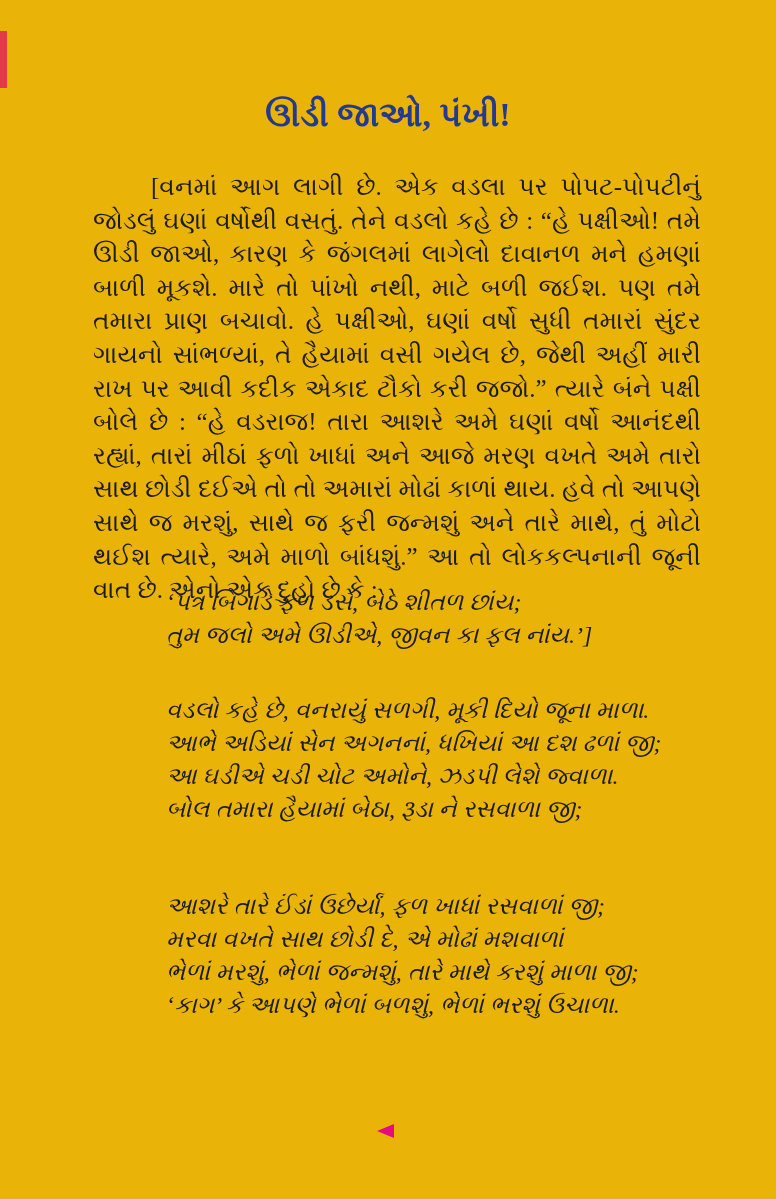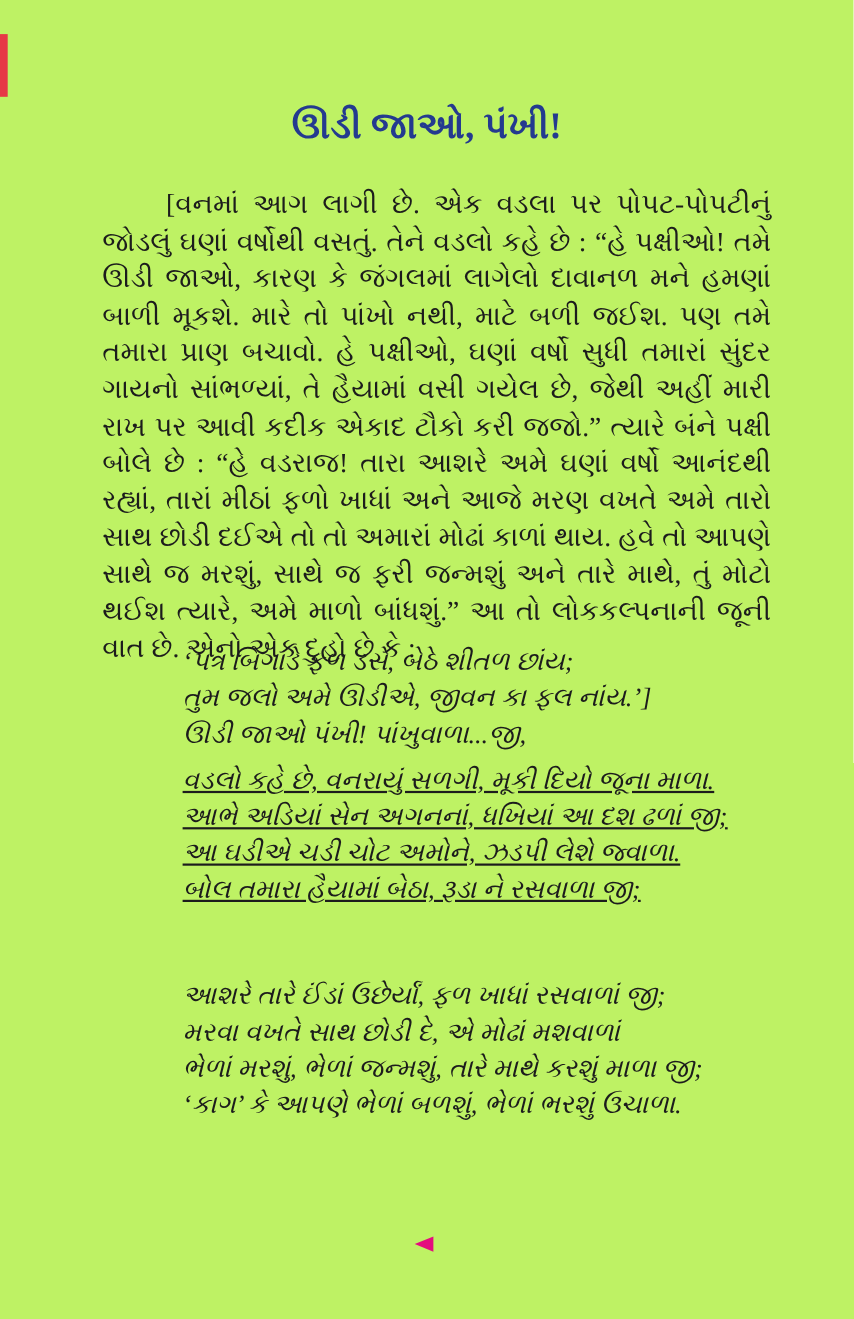--- a/index.html
+++ b/index.html
@@ -1,20 +1,20 @@
 <!DOCTYPE html>
 <html><head>
 <meta charset="utf-8">
 <style>
   html, body { margin: 0; padding: 0; background: #ffffff; }
   .page {
     position: relative;
     width: 776px;
     height: 1199px;
-    background: #bef264;
+    background: #eab308;
     overflow: hidden;
     font-family: "Liberation Serif", "DejaVu Serif", serif;
     color: #1c1c1c;
   }
   .edge-strip {
     position: absolute;
     left: 0; top: 31px;
     width: 7px; height: 57px;
     background: #e63946;
   }
@@ -33,21 +33,21 @@
     top: 166px; left: 89px; right: 71px;
     margin: 4px;
     font-size: 25px;
     line-height: 33.6px;
     text-align: justify;
     text-indent: 58px;
   }
   .poem { position: absolute; left: 166px; right: 60px; font-style: italic; font-size: 24px; line-height: 33px; }
   .doha    { top: 586px; }
   .refrain { top: 652px; }
-  .stanza-1 { top: 694px; text-decoration: underline; }
+  .stanza-1 { top: 694px; }
   .stanza-2 { top: 876px; margin-top: 14px; }
   .poem-line { white-space: normal; }
   .footer {
     position: absolute;
     top: 1078px; left: 0; right: 0;
     text-align: center;
     font-size: 17px;
     color: #111111;
   }
   .nav-triangle {
@@ -68,21 +68,20 @@
 
   <h1 class="title" style="color: rgb(36, 58, 143);">ઊડી જાઓ, પંખી!</h1>
 
   <p class="prose">[વનમાં આગ લાગી છે. એક વડલા પર પોપટ-પોપટીનું જોડલું ઘણાં વર્ષોથી વસતું. તેને વડલો કહે છે : “હે પક્ષીઓ! તમે ઊડી જાઓ, કારણ કે જંગલમાં લાગેલો દાવાનળ મને હમણાં બાળી મૂકશે. મારે તો પાંખો નથી, માટે બળી જઈશ. પણ તમે તમારા પ્રાણ બચાવો. હે પક્ષીઓ, ઘણાં વર્ષો સુધી તમારાં સુંદર ગાયનો સાંભળ્યાં, તે હૈયામાં વસી ગયેલ છે, જેથી અહીં મારી રાખ પર આવી કદીક એકાદ ટૌકો કરી જજો.” ત્યારે બંને પક્ષી બોલે છે : “હે વડરાજ! તારા આશરે અમે ઘણાં વર્ષો આનંદથી રહ્યાં, તારાં મીઠાં ફળો ખાધાં અને આજે મરણ વખતે અમે તારો સાથ છોડી દઈએ તો તો અમારાં મોઢાં કાળાં થાય. હવે તો આપણે સાથે જ મરશું, સાથે જ ફરી જન્મશું અને તારે માથે, તું મોટો થઈશ ત્યારે, અમે માળો બાંધશું.” આ તો લોકકલ્પનાની જૂની વાત છે. એનો એક દુહો છે કે :</p>
 
   <div class="poem doha">
     <div class="poem-line">‘પત્ર બિગાડે ફળ ડસે, બેઠે શીતળ છાંય;</div>
     <div class="poem-line">તુમ જલો અમે ઊડીએ, જીવન કા ફલ નાંય.’]</div>
   </div>
 
-  <div class="poem refrain">ઊડી જાઓ પંખી! પાંખુવાળા...જી,</div>
 
   <div class="poem stanza-1">
     <div class="poem-line">વડલો કહે છે, વનરાયું સળગી, મૂકી દિયો જૂના માળા.</div>
     <div class="poem-line">આભે અડિયાં સેન અગનનાં, ધખિયાં આ દશ ઢળાં જી;</div>
     <div class="poem-line">આ ઘડીએ ચડી ચોટ અમોને, ઝડપી લેશે જ્વાળા.</div>
     <div class="poem-line">બોલ તમારા હૈયામાં બેઠા, રૂડા ને રસવાળા જી;</div>
   </div>
 
   <div class="poem stanza-2">
     <div class="poem-line">આશરે તારે ઈંડાં ઉછેર્યાં, ફળ ખાધાં રસવાળાં જી;</div>

